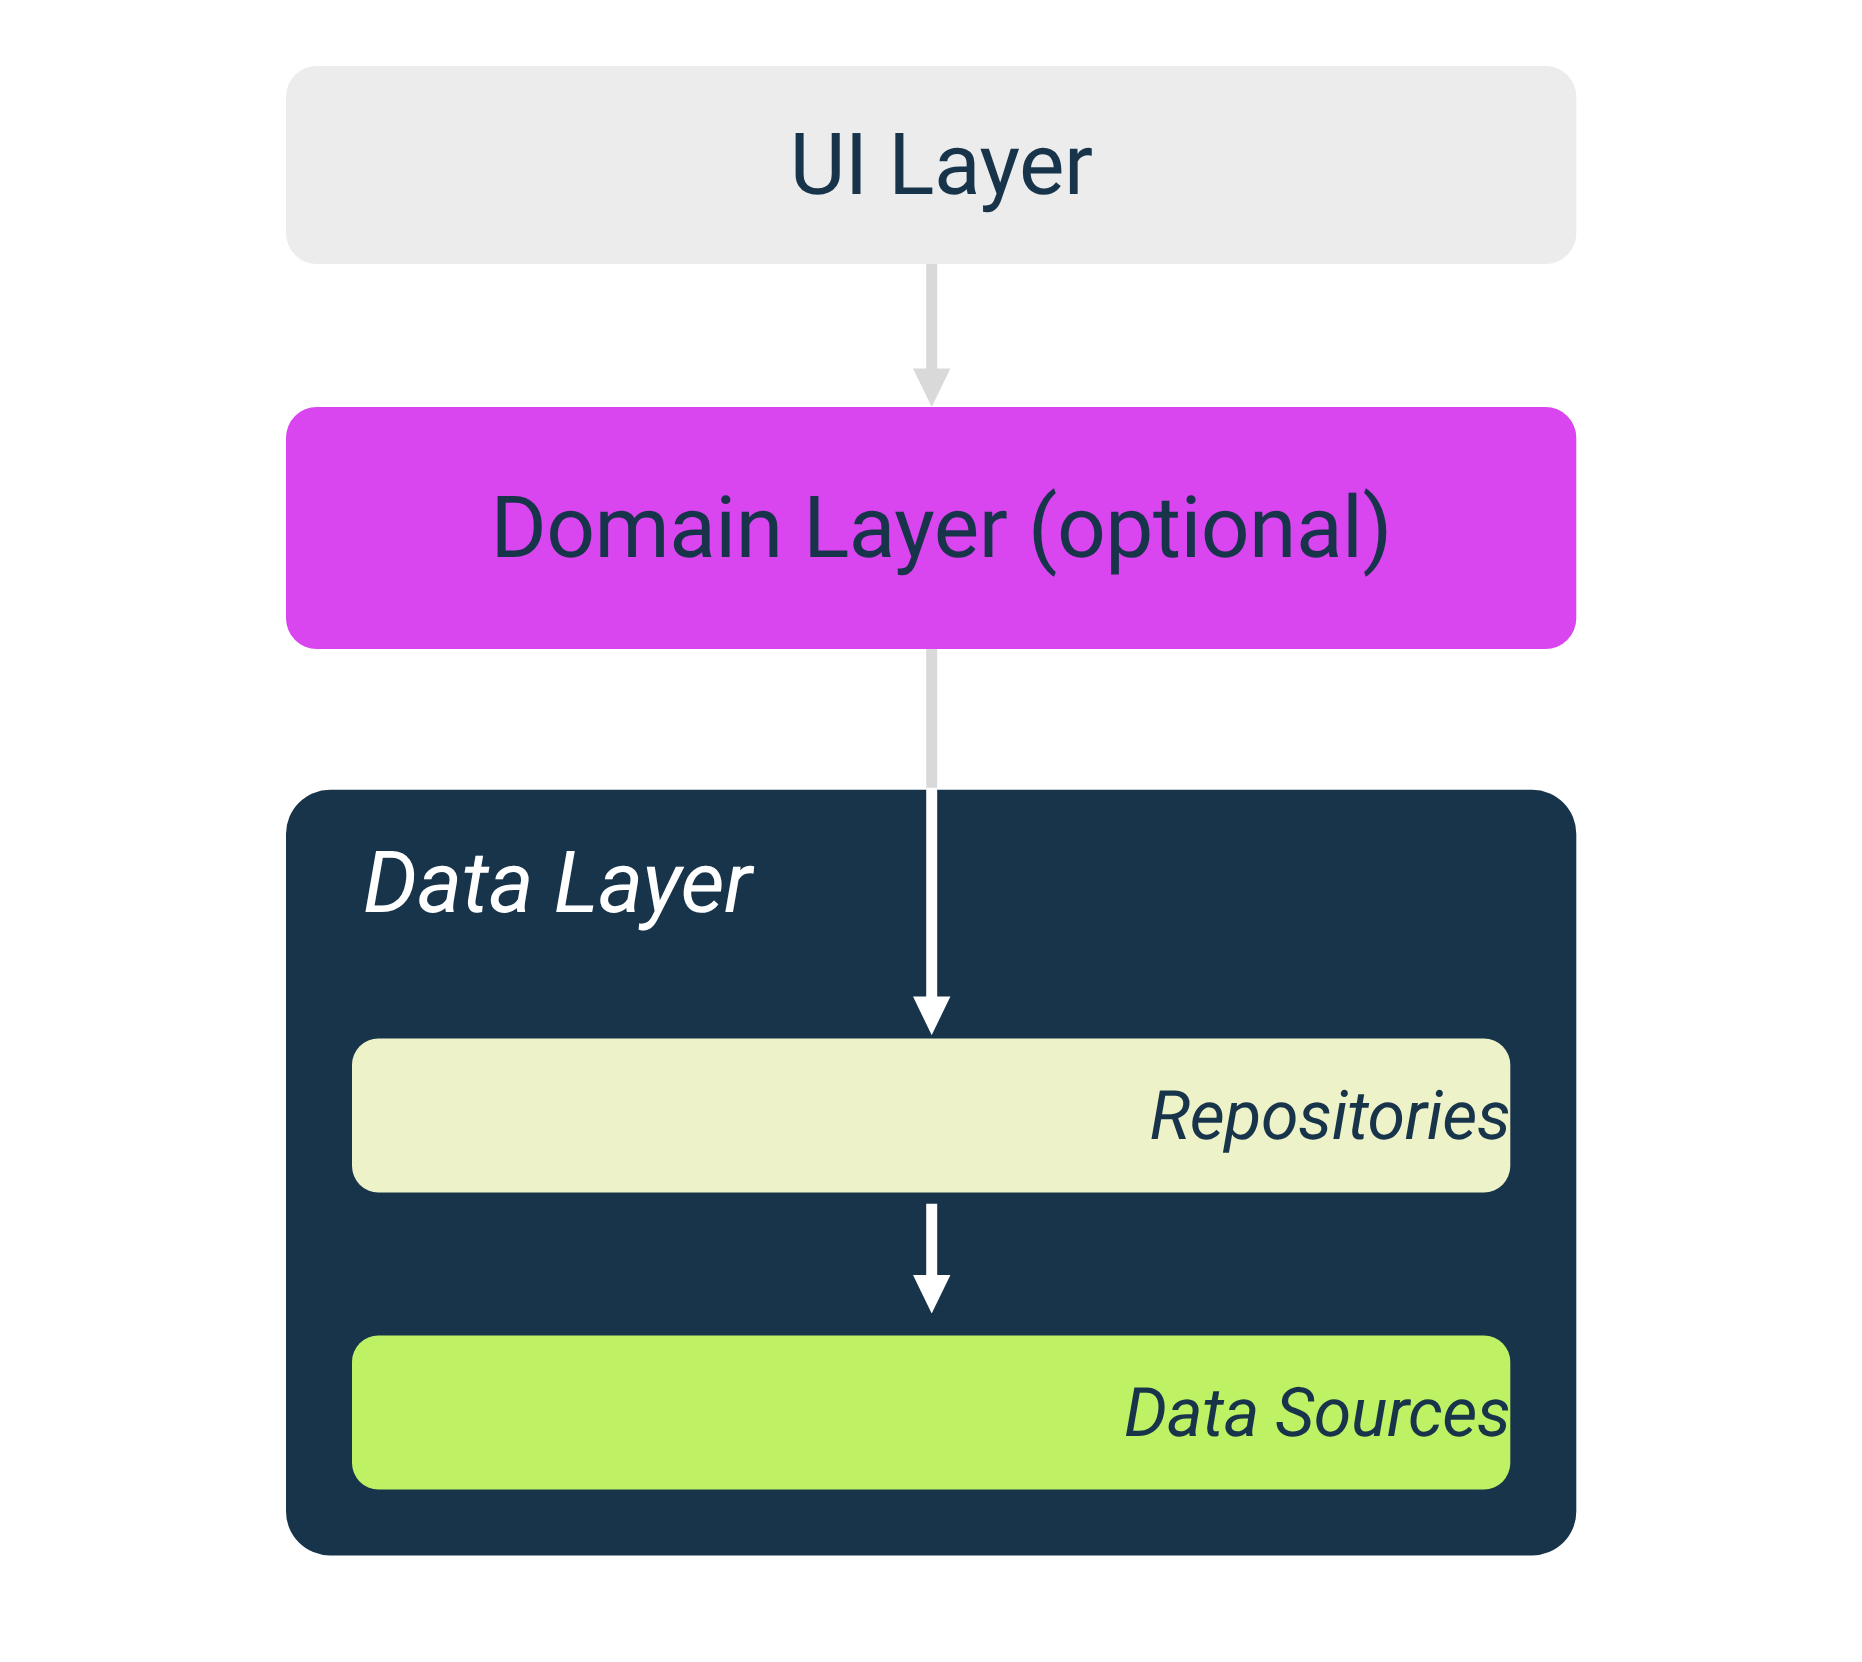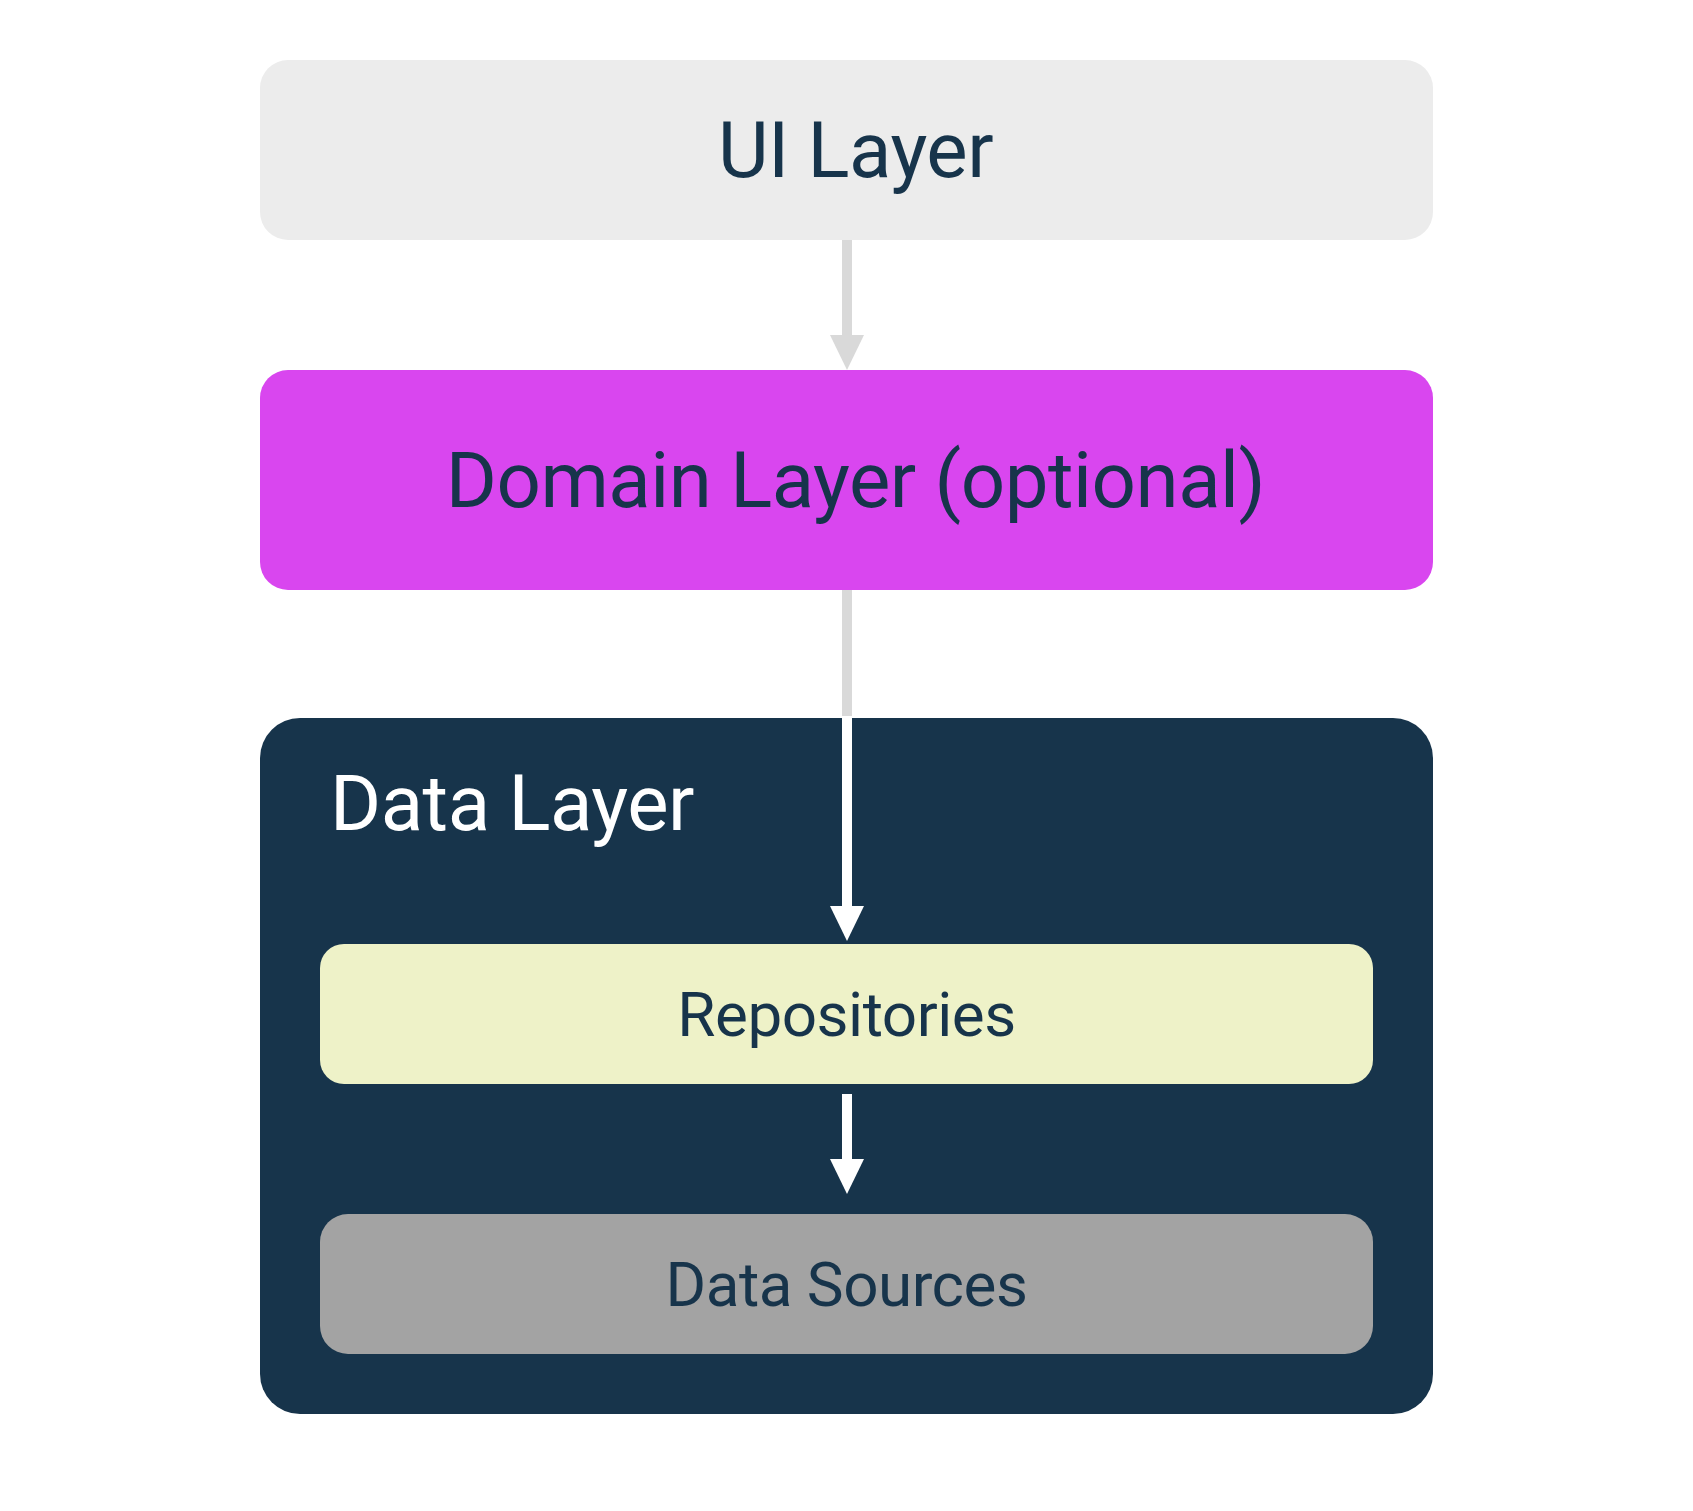--- a/index.html
+++ b/index.html
@@ -47,55 +47,55 @@
     .arrow-light {
       height: 130px;
     }
     .data-layer-container {
       background: #17344b;
       border-radius: 40px;
       width: 100%;
       padding: 40px 60px 60px 60px;
       position: relative;
       margin-top: -2px;
+      font-style: italic;
     }
     .data-layer-title {
       color: #ffffff;
       font-size: 78px;
       font-weight: 400;
       margin-bottom: 20px;
       margin-left: 10px;
       letter-spacing: -0.5px;
     }
     .arrow-into-data {
       position: absolute;
       left: 50%;
       transform: translateX(-50%);
       top: -2px;
     }
     .inner-box {
       border-radius: 24px;
       display: flex;
       align-items: center;
-      justify-content: center;
+      justify-content: flex-end;
       font-size: 62px;
       font-weight: 400;
       color: #17344b;
       height: 140px;
       width: 100%;
       letter-spacing: -0.5px;
     }
     .repositories {
       background: #eef2c8;
       margin-top: 95px;
     }
     .data-sources {
-      background: #a3a3a3;
+      background: #bef264;
       margin-top: 20px;
-      border-radius: 28px;
     }
     .inner-arrow {
       display: flex;
       justify-content: center;
       margin: 10px 0;
     }
   </style>
 </head>
 <body>
 

